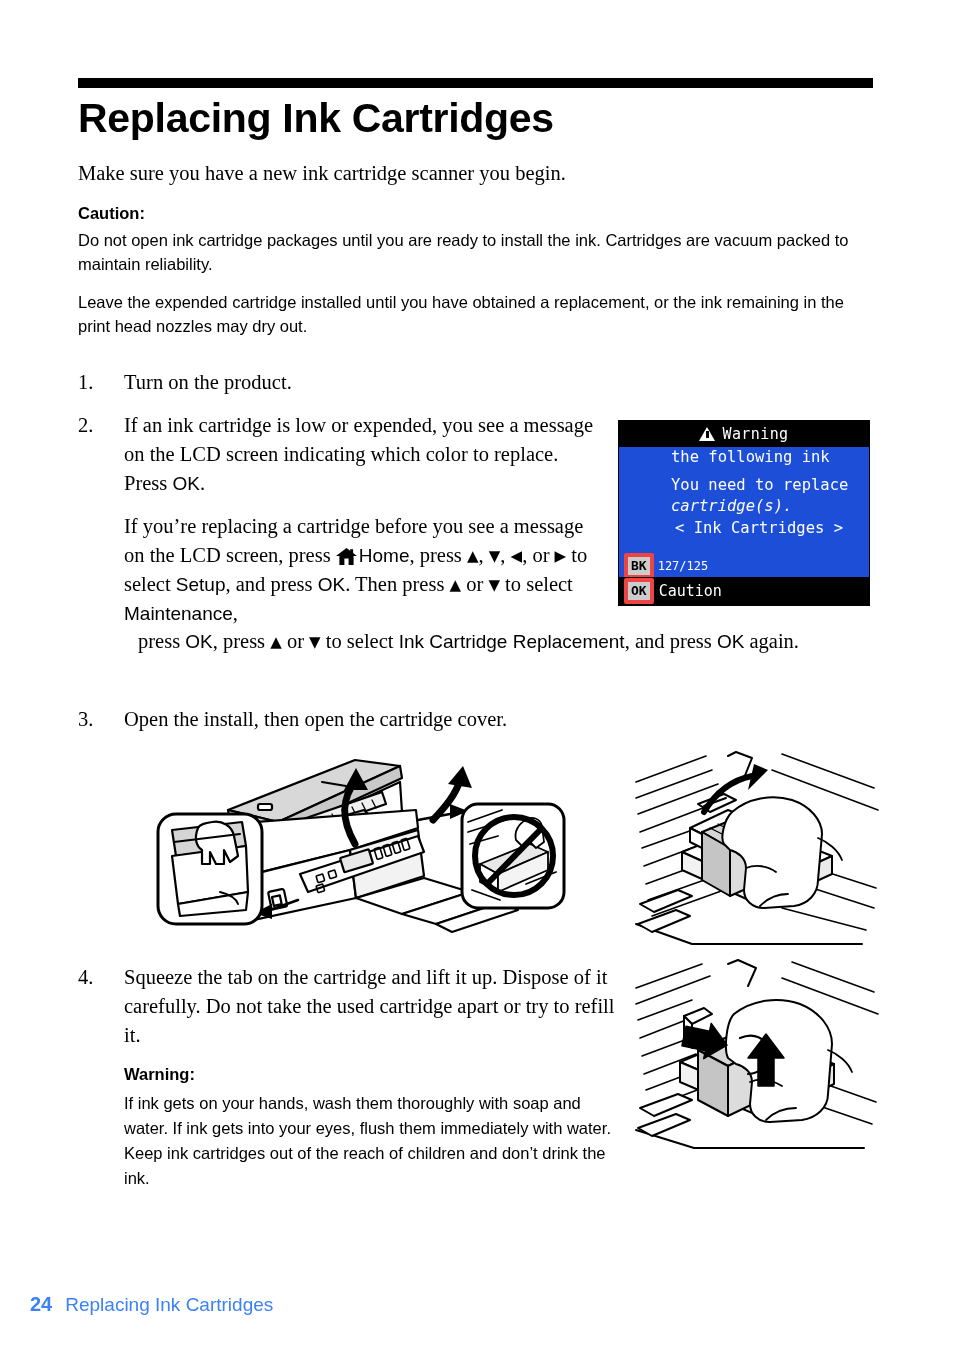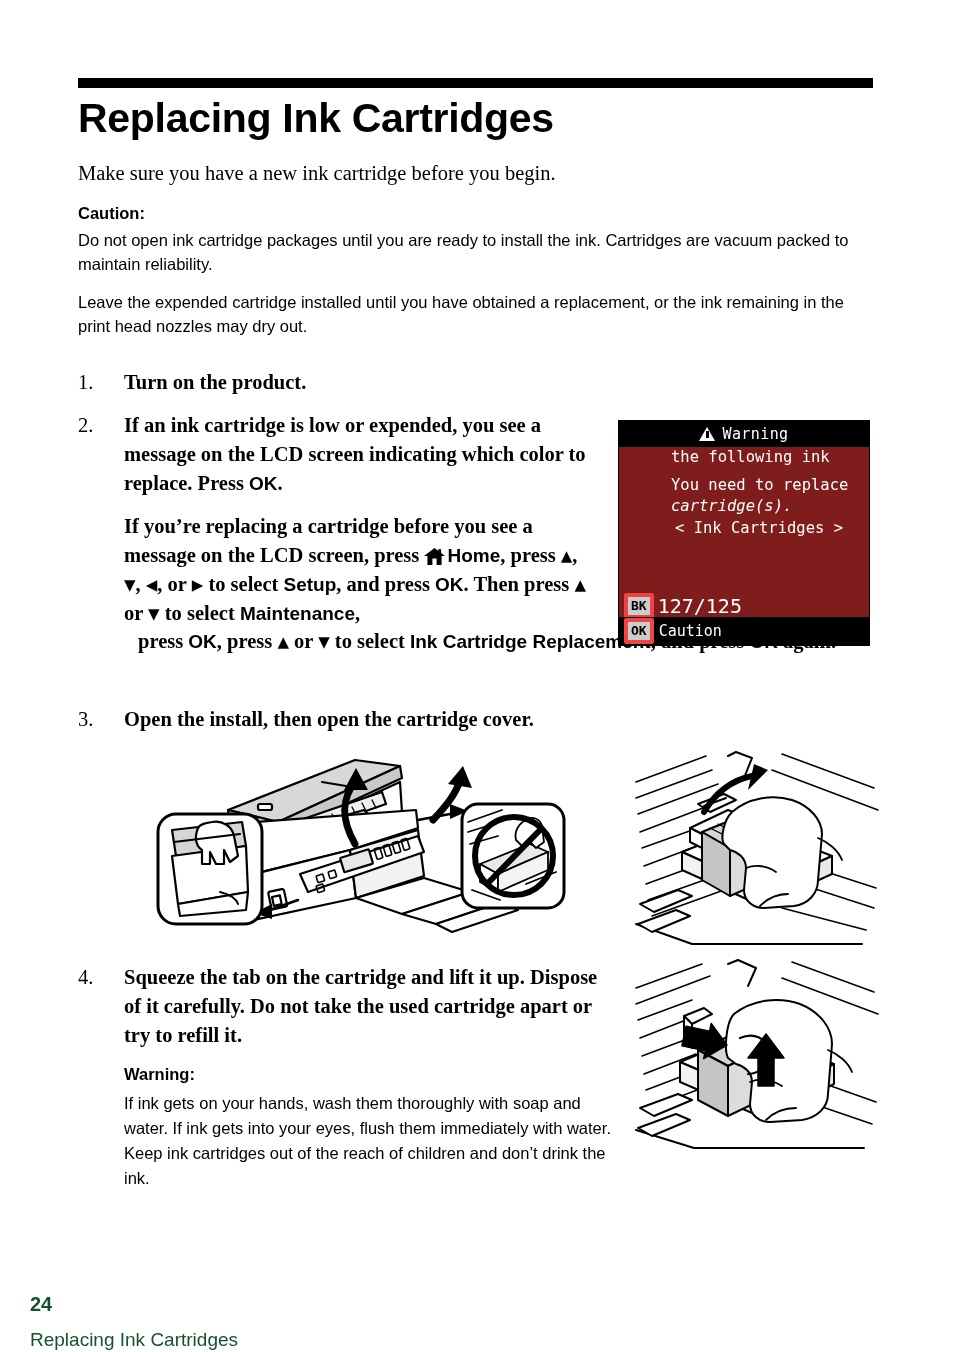--- a/index.html
+++ b/index.html
@@ -95,21 +95,21 @@
   .step .num {
     position: absolute;
     left: 0;
     top: 0;
     width: 34px;
     text-align: left;
   }
   .step .body {
     margin-left: 46px;
   }
-  .step p { margin: 0; font-weight: bold; }
+  .step p { margin: 0; }
   .step p + p { margin-top: 14px; }
 
   
   .ui {
     font-family: "Liberation Sans", sans-serif;
     font-size: 19px;
   }
   .arrow-gl {
     font-family: "DejaVu Sans", sans-serif;
     font-size: 15px;
@@ -149,22 +149,22 @@
     font-size: 16.5px;
     line-height: 25px;
   }
 
   
   .lcd {
     position: absolute;
     left: 618px;
     top: 420px;
     width: 252px;
-    height: 226px;
-    background: #7f1d1d;
+    height: 186px;
+    background: #1d4ed8;
     border: 1px solid #000;
     box-sizing: border-box;
     font-family: "DejaVu Sans Mono", monospace;
     overflow: hidden;
   }
   .lcd-titlebar {
     position: absolute;
     left: 0; top: 0;
     width: 100%;
     height: 26px;
@@ -227,21 +227,21 @@
     background: #cccccc;
     color: #000;
     font-family: "DejaVu Sans Mono", monospace;
     font-weight: bold;
     font-size: 13px;
     line-height: 16px;
     padding: 1px 3px;
     border: 4px solid #ef4444;
     border-radius: 2px;
   }
-  .lcd-inknum { font-size: 20px; color: #fff; }
+  .lcd-inknum { font-size: 12px; color: #fff; }
   .lcd-bottombar {
     position: absolute;
     left: 0;
     bottom: 0;
     width: 100%;
     height: 28px;
     background: #000;
     display: flex;
     align-items: center;
     gap: 5px;
@@ -257,38 +257,37 @@
   #illus-cover   { left: 632px; top: 748px; width: 250px; height: 200px; }
   #illus-squeeze { left: 632px; top: 958px; width: 250px; height: 192px; }
 
   
   .footer {
     position: absolute;
     left: 30px;
     top: 1293px;
     font-family: "Liberation Sans", sans-serif;
     font-size: 19px;
-    color: #14532d;
+    color: #3b82f6;
     display: flex;
-    align-items: flex-start;
+    align-items: flex-end;
     gap: 13px;
-    flex-direction: column;
   }
   .footer .pageno { font-weight: bold; font-size: 20px; }
 </style>
 </head>
 <body>
 
 <div class="page">
 
   <div class="top-rule"></div>
 
   <div class="page-title">Replacing Ink Cartridges</div>
 
-  <div class="intro">Make sure you have a new ink cartridge before you begin.</div>
+  <div class="intro">Make sure you have a new ink cartridge scanner you begin.</div>
 
   <div class="caution-head">Caution:</div>
   <div class="caution-p1">Do not open ink cartridge packages until you are ready to install the ink. Cartridges are vacuum packed to maintain reliability.</div>
   <div class="caution-p2">Leave the expended cartridge installed until you have obtained a replacement, or the ink remaining in the print head nozzles may dry out.</div>
 
   <div class="step" id="step1">
     <span class="num">1.</span>
     <div class="body">
       <p>Turn on the product.</p>
     </div>

